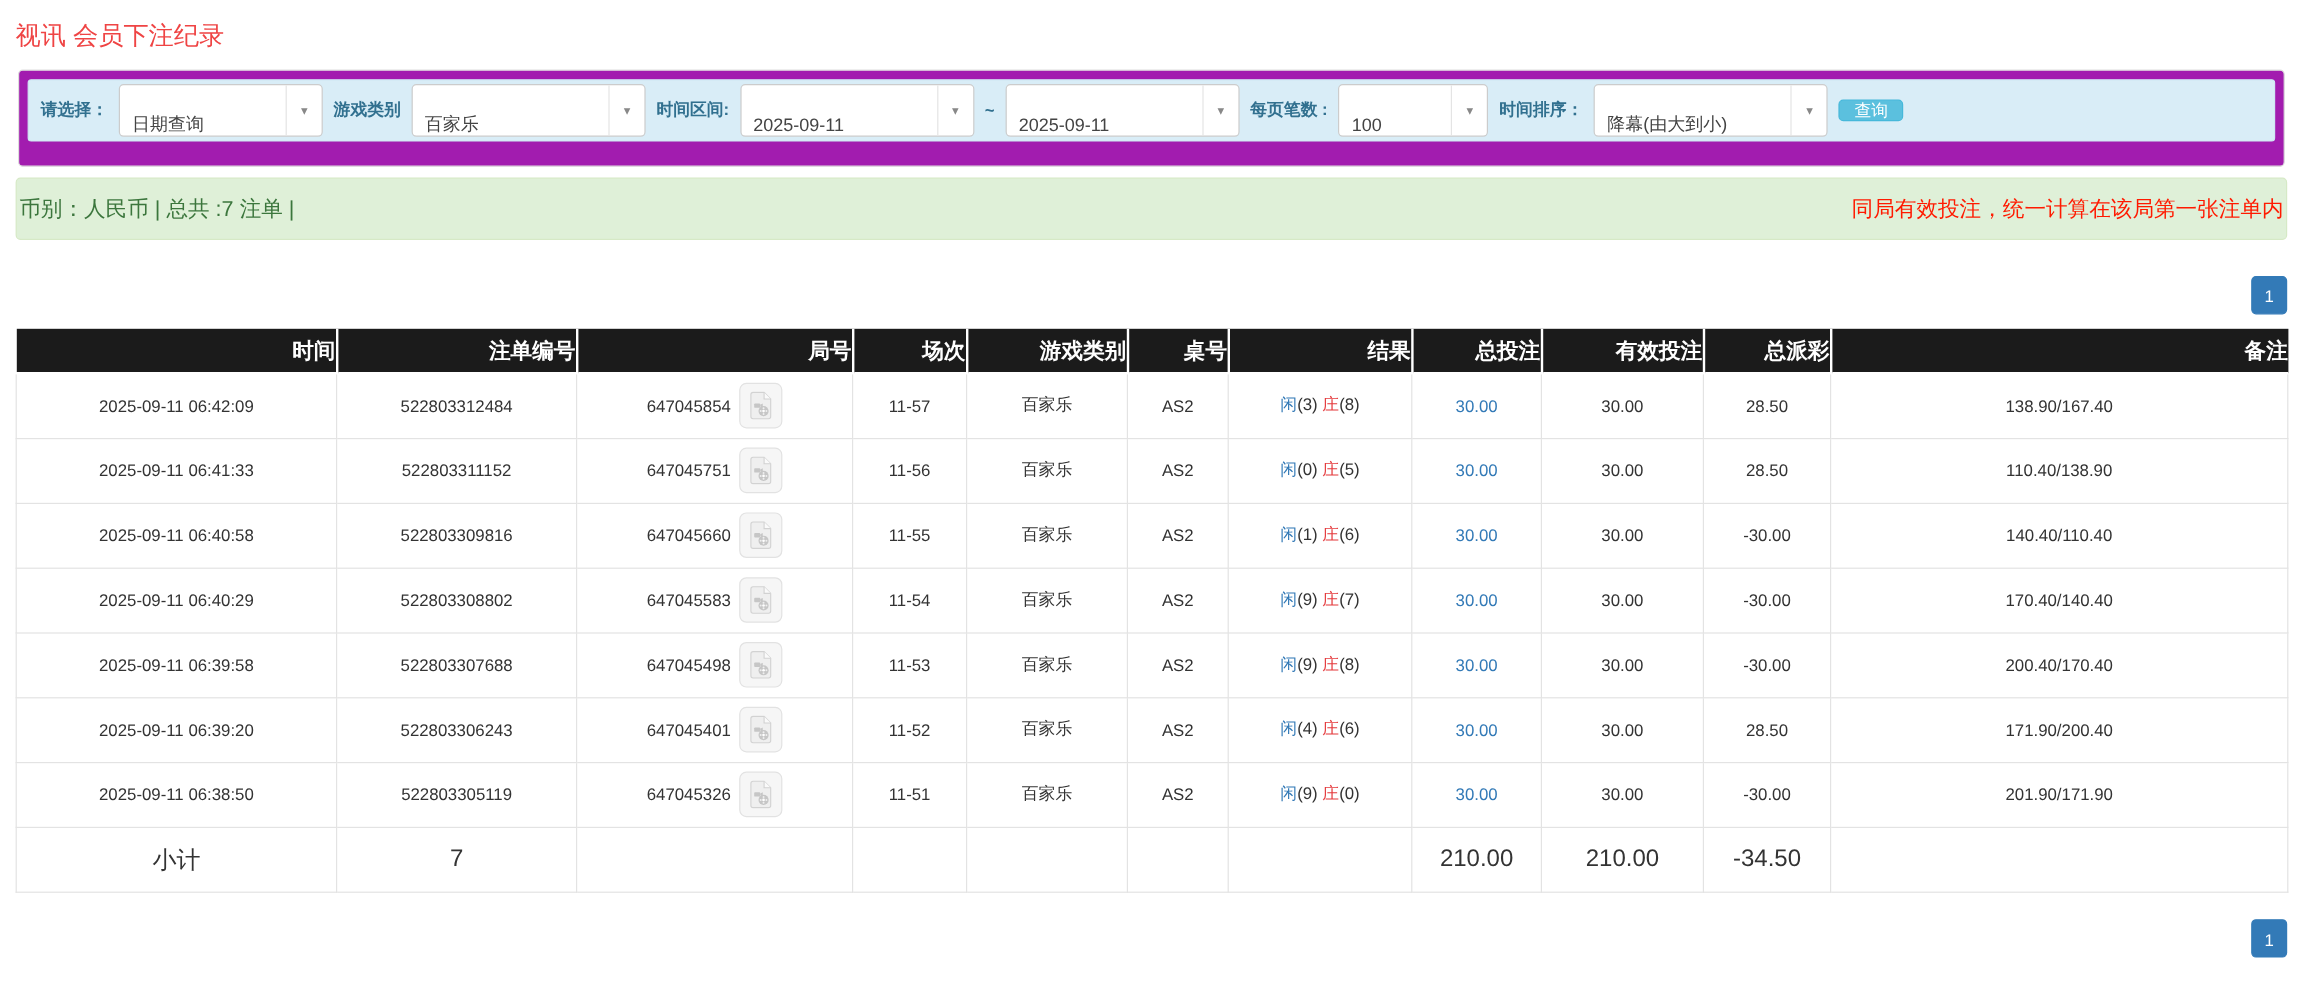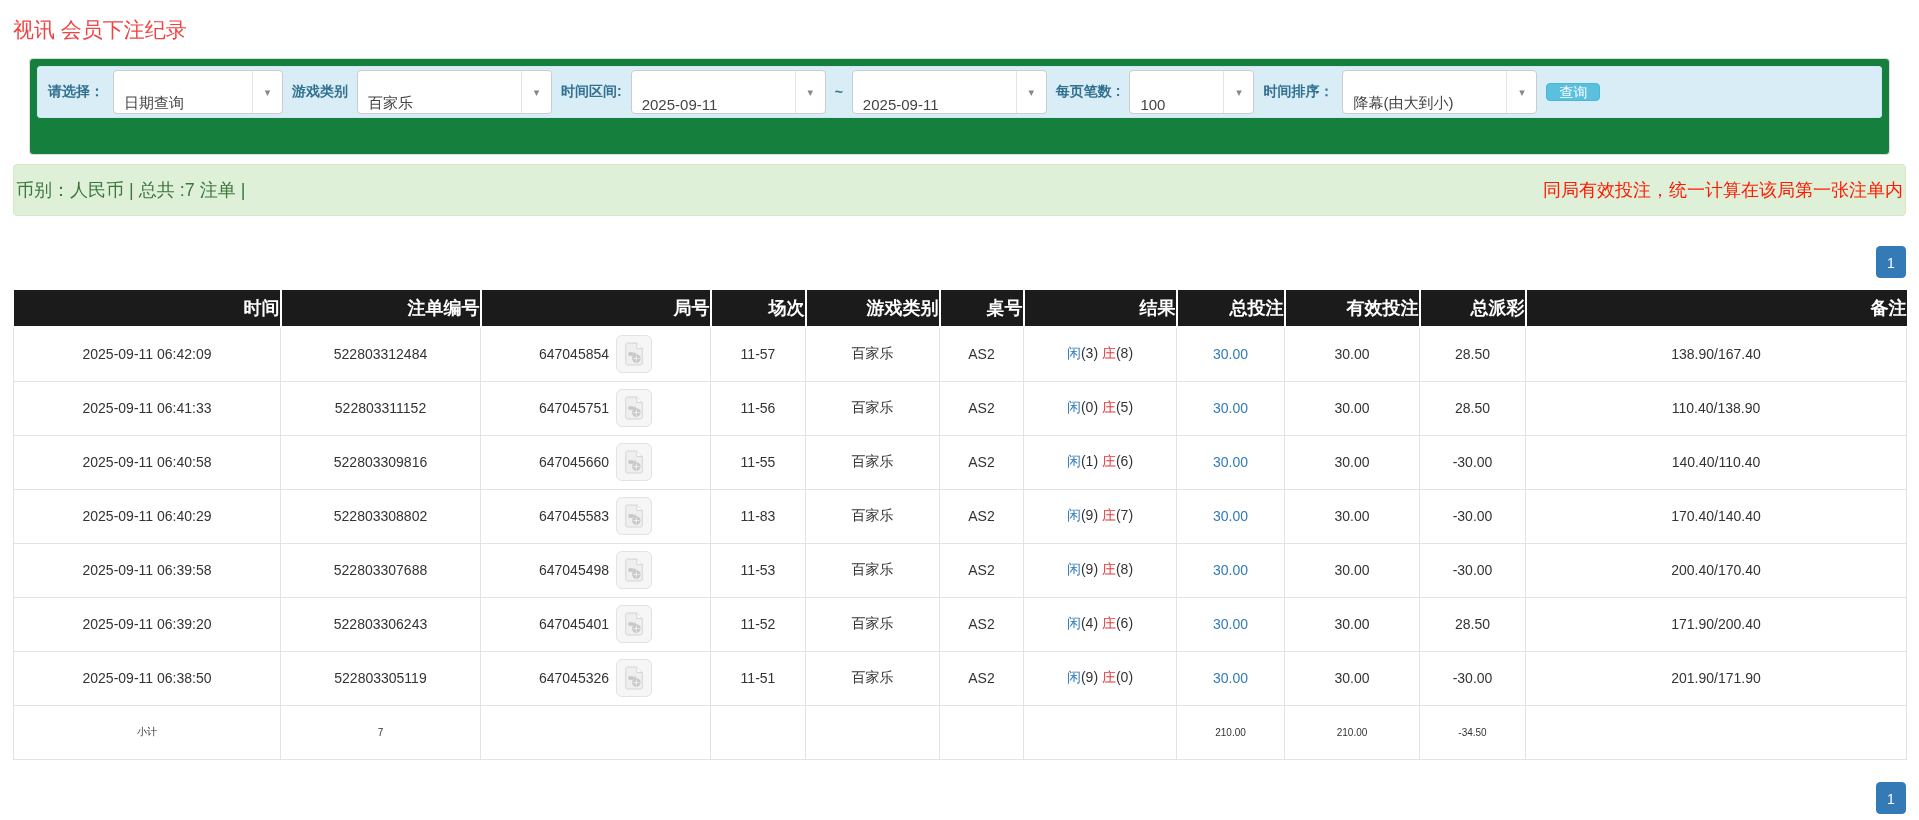--- a/index.html
+++ b/index.html
@@ -8,22 +8,22 @@
     width: 1919px; height: 820px; overflow: hidden;
     font-family: "Liberation Sans", "DejaVu Sans", sans-serif;
     color:#333;
   }
   .page-title {
     font-size: 21px; font-weight: 500; color:#ef4444;
     margin: 16px 0 14px 13px;
   }
   
   .filter-panel {
-    margin: 0 29px; border:1px solid #ddd; border-radius:4px;
-    padding: 7px 7px 36px 7px; background:#15803d;
+    margin: 0 15px; border:1px solid #ddd; border-radius:4px;
+    padding: 7px 7px 20px 7px; background:#a21caf;
   }
   .filter-bar {
     background:#d9edf7; border:1px solid #cfe7f3; border-radius:3px;
     display:flex; align-items:center; gap:9px; padding: 9px 10px; height:52px;
   }
   .flabel { color:#31708f; font-weight:bold; font-size:14px; white-space:nowrap; }
   .sel {
     background:#fff; border:1px solid #ccc; border-radius:4px; height:44px;
     display:flex; align-items:flex-end; cursor:pointer; overflow:hidden;
   }
@@ -64,21 +64,21 @@
     background:#1b1b1b; color:#fff; font-weight:bold; font-size:18px;
     height:37px; text-align:right; border-right:2px solid #fff; border-bottom:2px solid #fff;
   }
   table.records thead th:last-child { border-right:none; }
   table.records tbody td {
     background:#fff; height:54px; text-align:center; color:#333;
     border:1px solid #e3e3e3; white-space:nowrap; overflow:hidden;
   }
   tr.summary td {
     background:#9d9d9d; color:#fff; height:38px; text-align:center;
-    border:2px solid #fff; font-size:10px;
+    border:2px solid #fff; font-size:20px;
   }
   .lnk { color:#337ab7; text-decoration:none; cursor:pointer; }
   .neg { color:#e60000; }
   .res-p { color:#337ab7; }
   .res-b { color:#e4393c; }
   .res-n { color:#333; }
   .round-cell { display:flex; align-items:center; justify-content:center; gap:7px; }
   .icon-btn {
     width:36px; height:38px; background:#f6f6f6; border:1px solid #e2e2e2; border-radius:6px;
     display:inline-flex; align-items:center; justify-content:center; cursor:pointer;
@@ -277,21 +277,21 @@
                 <circle cx="14.5" cy="18" r="4.6" fill="#c6c6c6"></circle>
                 <circle cx="14.5" cy="18" r="1.2" fill="#fff"></circle>
                 <circle cx="14.5" cy="15.4" r="0.9" fill="#efefef"></circle>
                 <circle cx="14.5" cy="20.6" r="0.9" fill="#efefef"></circle>
                 <circle cx="11.9" cy="18" r="0.9" fill="#efefef"></circle>
                 <circle cx="17.1" cy="18" r="0.9" fill="#efefef"></circle>
               </svg>
             </span>
           </div>
         </td>
-        <td>11-83</td>
+        <td>11-54</td>
         <td>百家乐</td>
         <td>AS2</td>
         <td><span class="res-p">闲</span><span class="res-n">(9) </span><span class="res-b">庄</span><span class="res-n">(7)</span></td>
         <td><a class="lnk">30.00</a></td>
         <td>30.00</td>
         <td class="neg">-30.00</td>
         <td>170.40/140.40</td>
       </tr>
       <tr>
         <td>2025-09-11 06:39:58</td>

